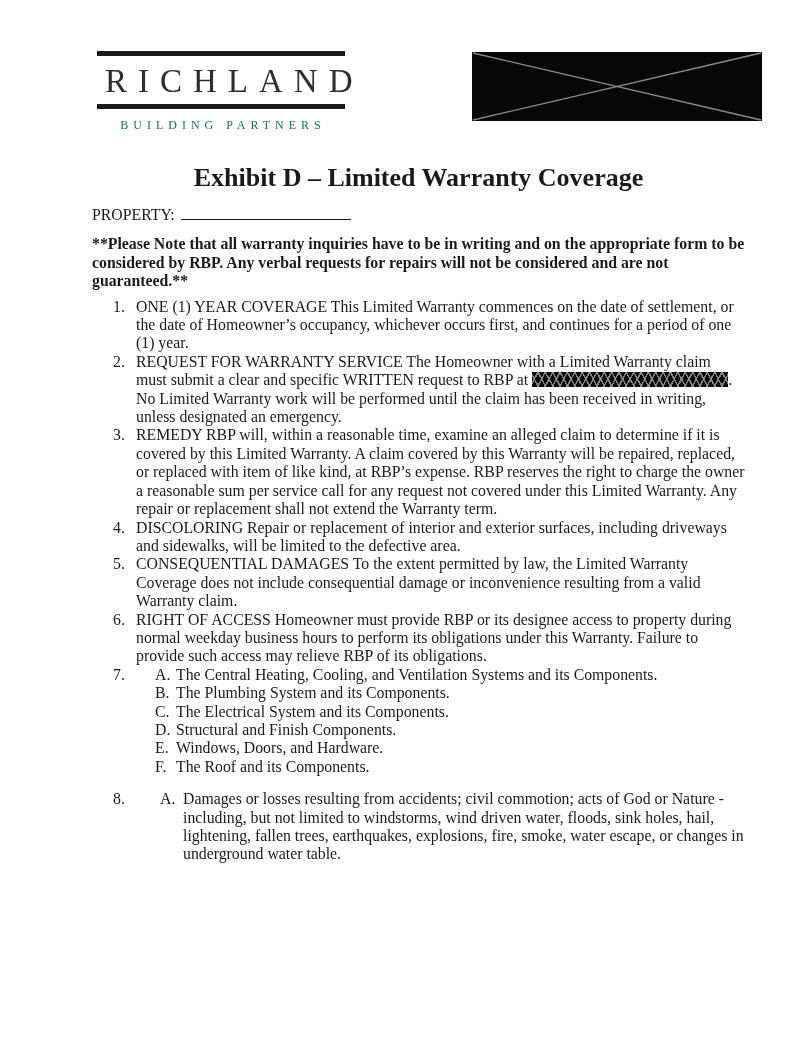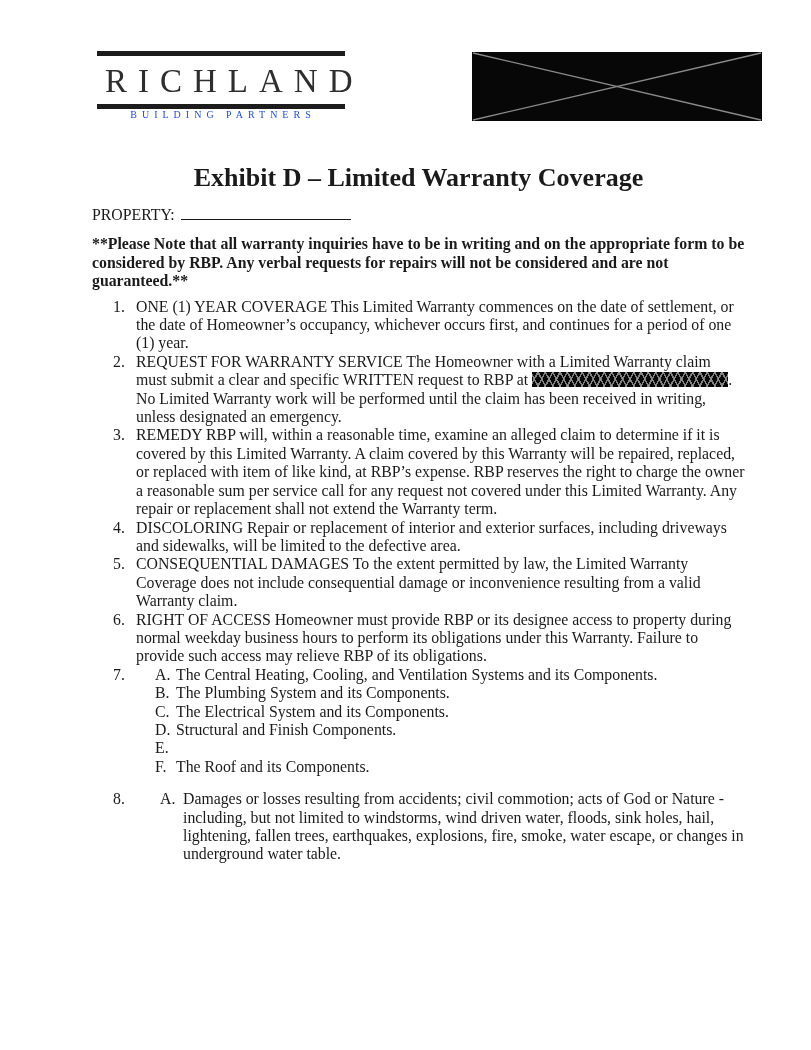--- a/index.html
+++ b/index.html
@@ -10,22 +10,22 @@
 
   
   .logo { position:absolute; left:97px; top:51px; width:248px; }
   .rule { height:5px; background:#1c1c1c; }
   .logo-name {
     height:48px; line-height:50px; text-align:center;
     font-size:33px; letter-spacing:11px; text-indent:8px; color:#2e2e2e;
     font-family:"Liberation Serif", serif;
   }
   .logo-tagline {
-    text-align:center; font-size:10px; letter-spacing:5px;
-    text-indent:4px; color:#1d4ed8;
+    margin-top:9px; text-align:center; font-size:12px; letter-spacing:5px;
+    text-indent:4px; color:#0f766e;
   }
   .redacted-box { position:absolute; left:472px; top:52px; }
 
   
   .content {
     position:absolute; left:92px; top:166px; width:653px;
     font-size:15.8px; line-height:18.4px;
   }
   h1.title {
     margin:0 0 15px 0; text-align:center; font-size:26px; line-height:24px;
@@ -152,20 +152,21 @@
             <div class="subitem">
               <span class="slet">C.</span>
               <div class="sbody">The Electrical System and its Components.</div>
             </div>
             <div class="subitem">
               <span class="slet">D.</span>
               <div class="sbody">Structural and Finish Components.</div>
             </div>
             <div class="subitem">
               <span class="slet">E.</span>
+              <div class="sbody">Windows, Doors, and Hardware.</div>
             </div>
             <div class="subitem">
               <span class="slet">F.</span>
               <div class="sbody">The Roof and its Components.</div>
             </div>
           </div>
         </div>
       </div>
 
       <div class="item item-8">

